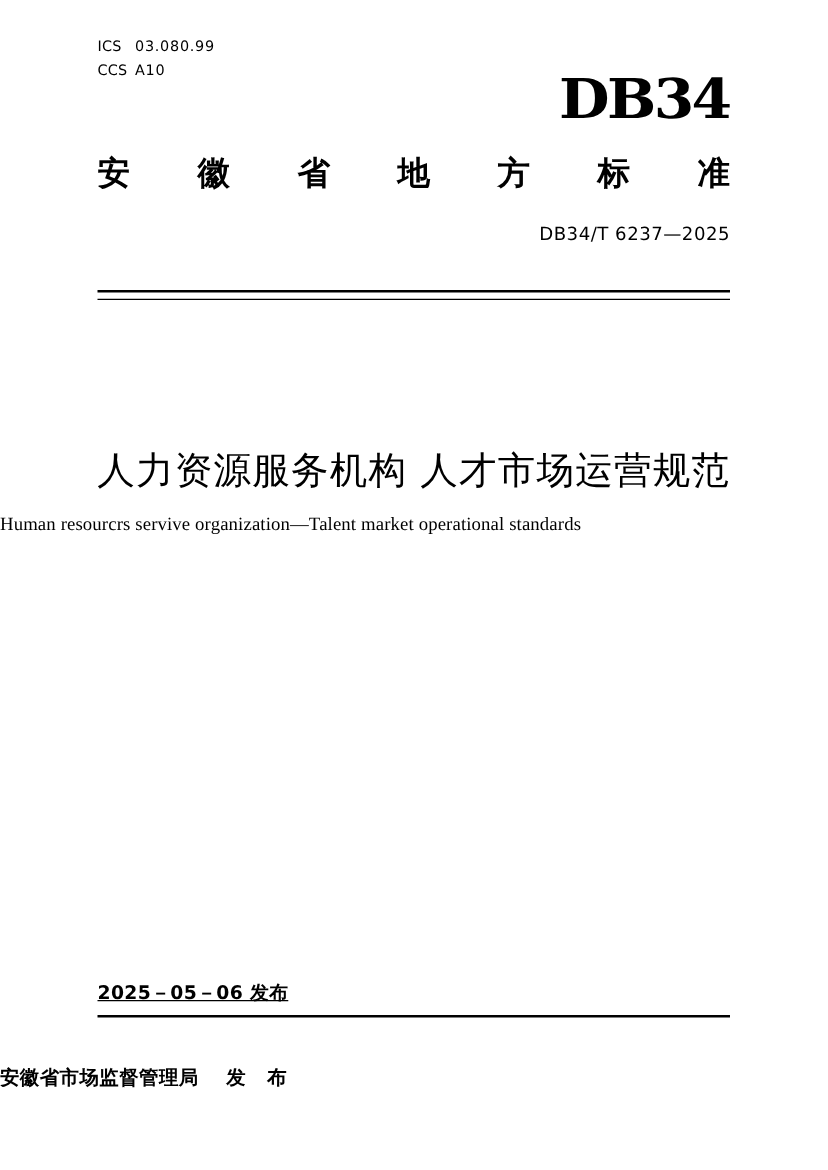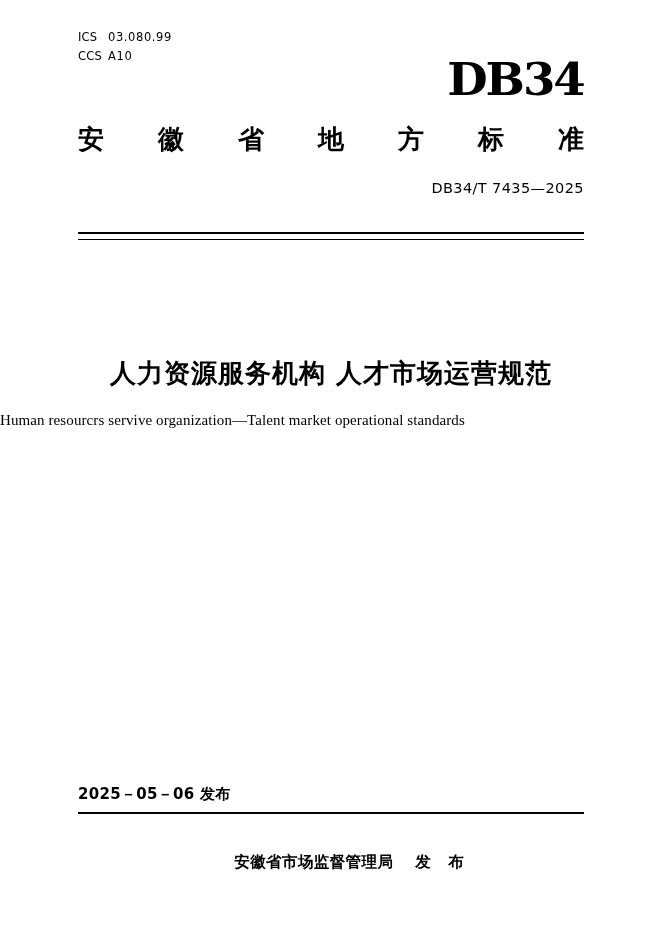--- a/index.html
+++ b/index.html
@@ -103,22 +103,22 @@
   }
 
   
   .title-cn {
     position: absolute;
     left: 0;
     right: 0;
     top: 356px;
     text-align: center;
     font-family: "DejaVu Sans", sans-serif;
-    font-weight: bold;
-    font-size: 26px;
+    font-weight: normal;
+    font-size: 30px;
     letter-spacing: 1px;
   }
   .title-en {
     position: absolute;
     left: 0;
     right: 0;
     top: 412px;
     text-align: left;
     font-family: "Liberation Serif", serif;
     font-size: 15px;
@@ -130,41 +130,41 @@
     position: absolute;
     left: 78px;
     right: 78px;
     top: 785px;
     display: flex;
     justify-content: space-between;
     font-family: "DejaVu Sans", sans-serif;
     font-weight: bold;
     font-size: 15px;
     letter-spacing: 0.3px;
+    text-decoration: underline;
   }
   .rule-bottom {
     position: absolute;
     left: 78px;
     right: 78px;
     top: 812px;
     border-top: 2.5px solid #000;
   }
 
   
   .issuer {
     position: absolute;
     left: 0;
     right: 0;
     top: 852px;
-    text-align: center;
+    text-align: left;
     font-family: "DejaVu Sans", sans-serif;
     font-weight: bold;
     font-size: 15.5px;
     letter-spacing: 0.4px;
-    padding-left: 42px;
   }
   .issuer .gap {
     display: inline-block;
     width: 22px;
   }
   .issuer .pub {
     letter-spacing: 6px;
   }
 </style>
 </head>
@@ -186,21 +186,21 @@
   <div class="std-title">
     <span>安</span>
     <span>徽</span>
     <span>省</span>
     <span>地</span>
     <span>方</span>
     <span>标</span>
     <span>准</span>
   </div>
 
-  <div class="std-no">DB34/T 7435—2025</div>
+  <div class="std-no">DB34/T 6237—2025</div>
 
   <div class="rule-thick"></div>
   <div class="rule-thin"></div>
 
   <div class="title-cn">人力资源服务机构 人才市场运营规范</div>
   <div class="title-en">Human resourcrs servive organization—Talent market operational standards</div>
 
   <div class="dates">
     <span>2025－05－06 发布</span>
   </div>

